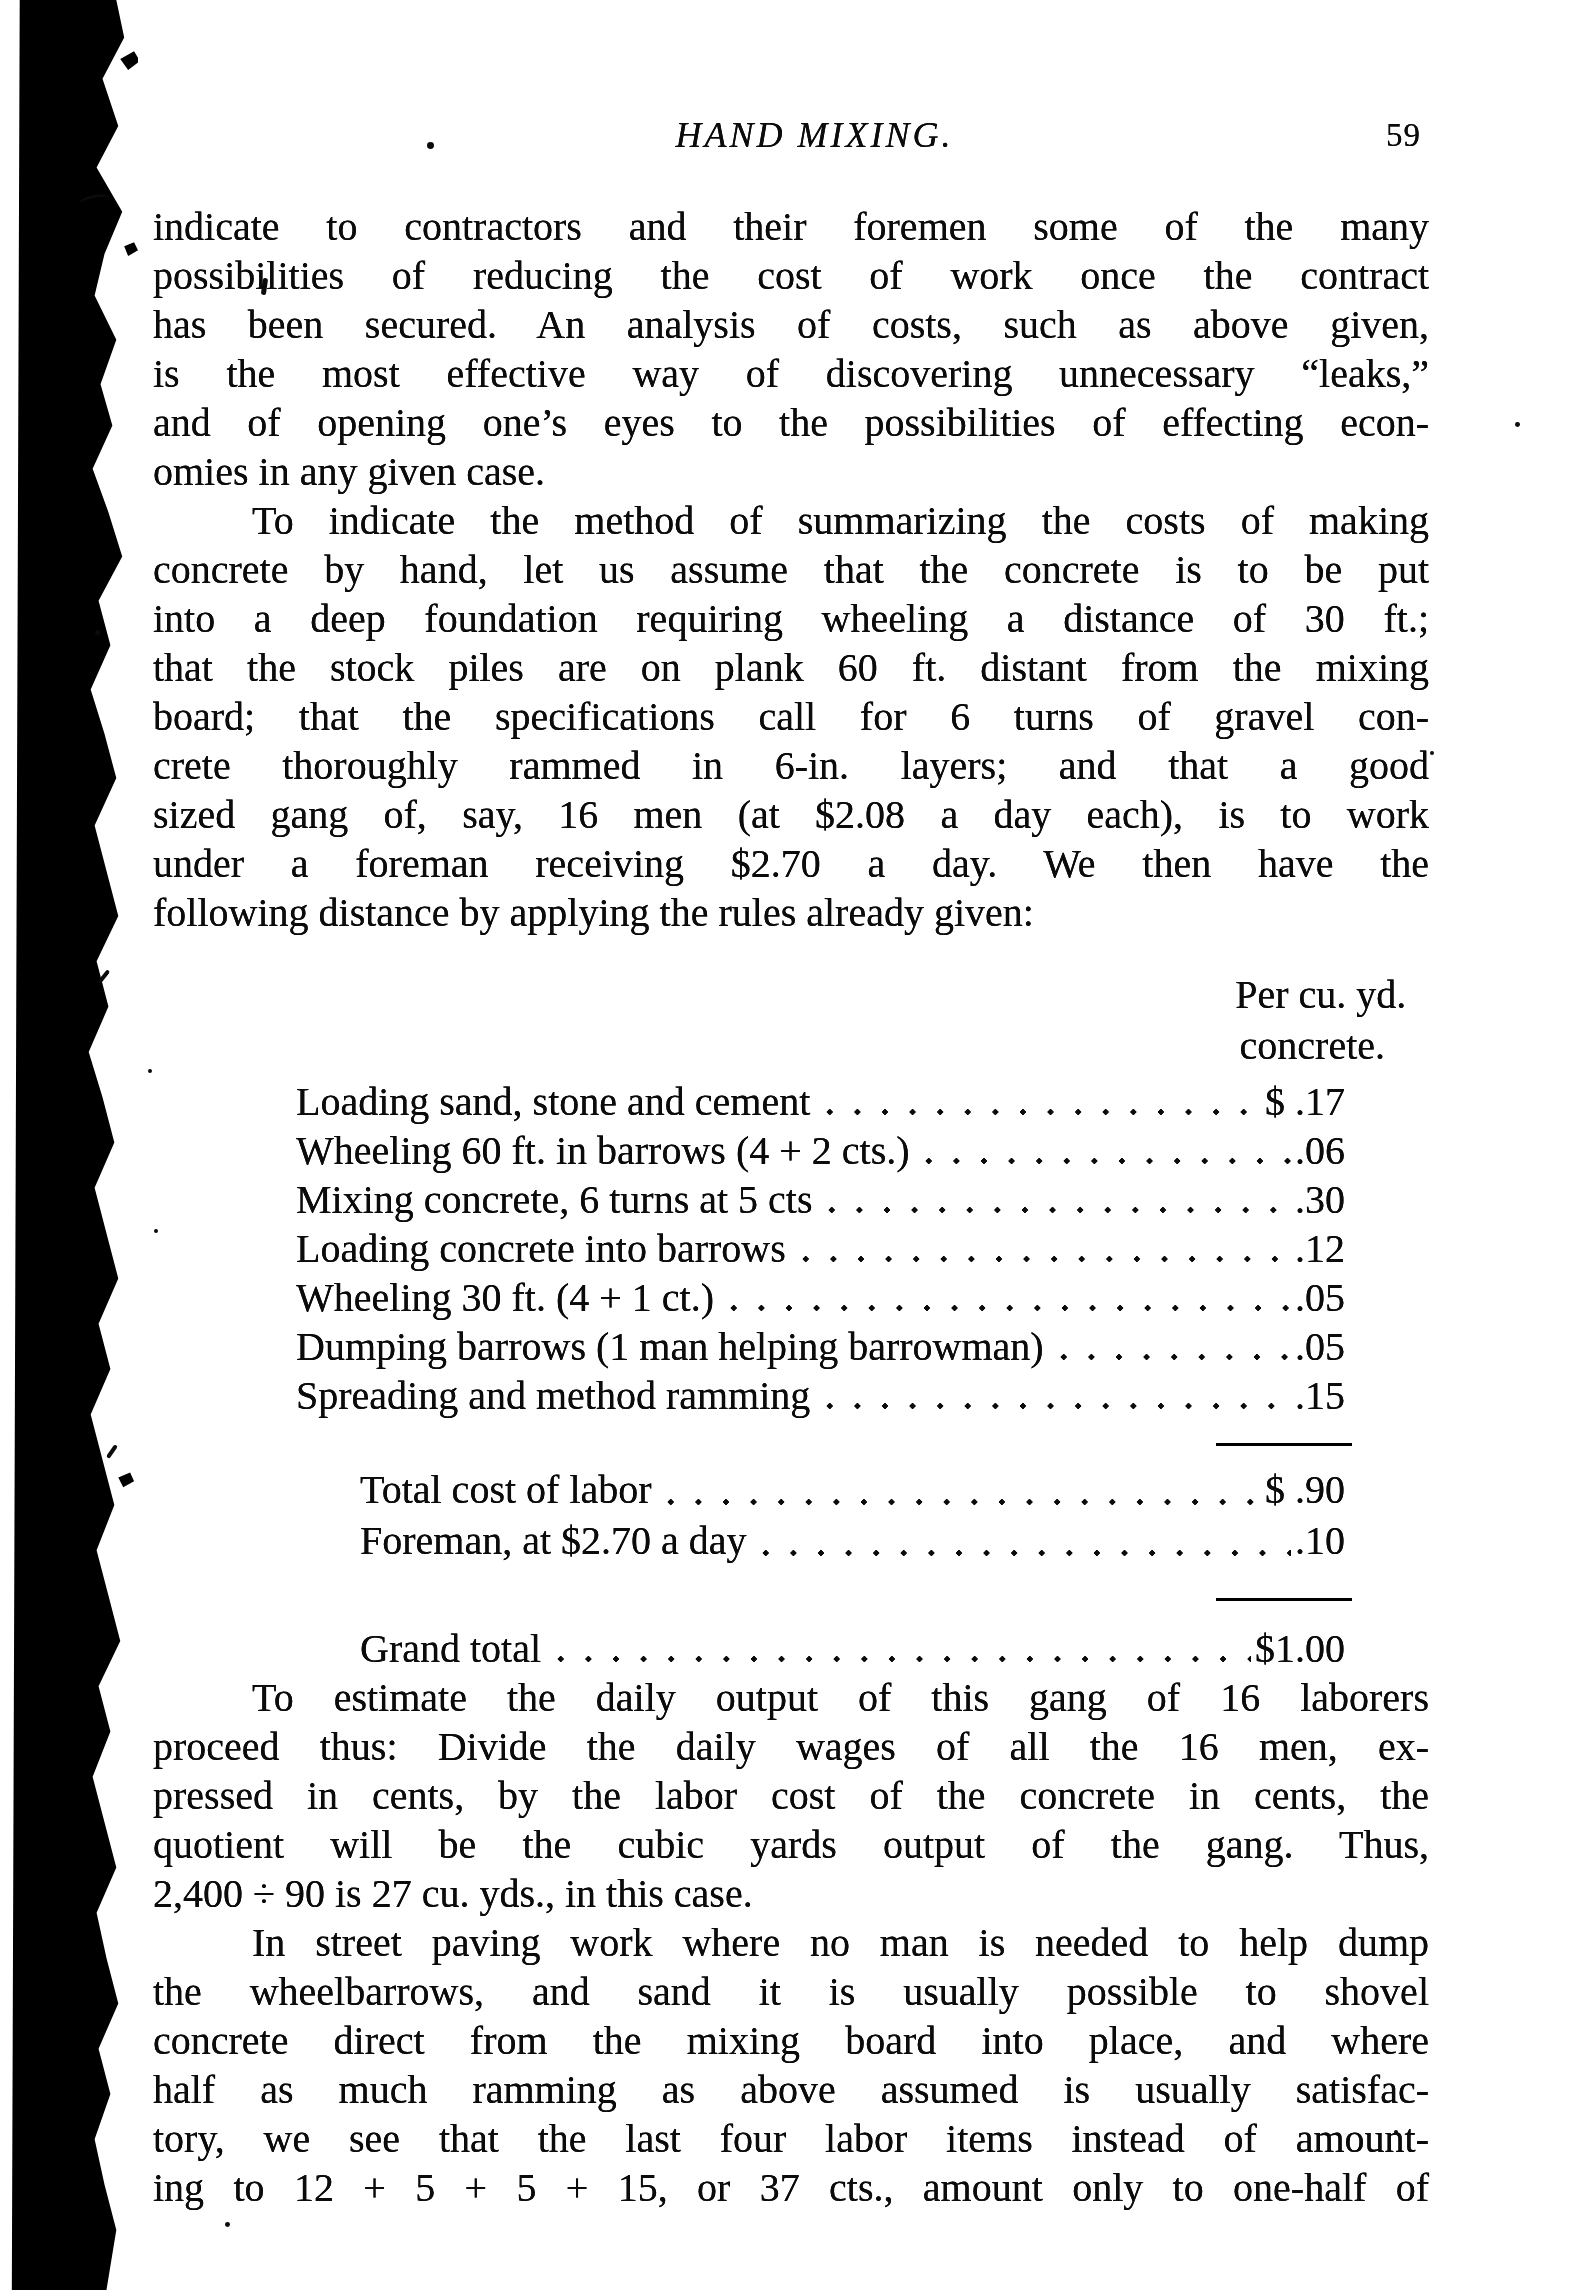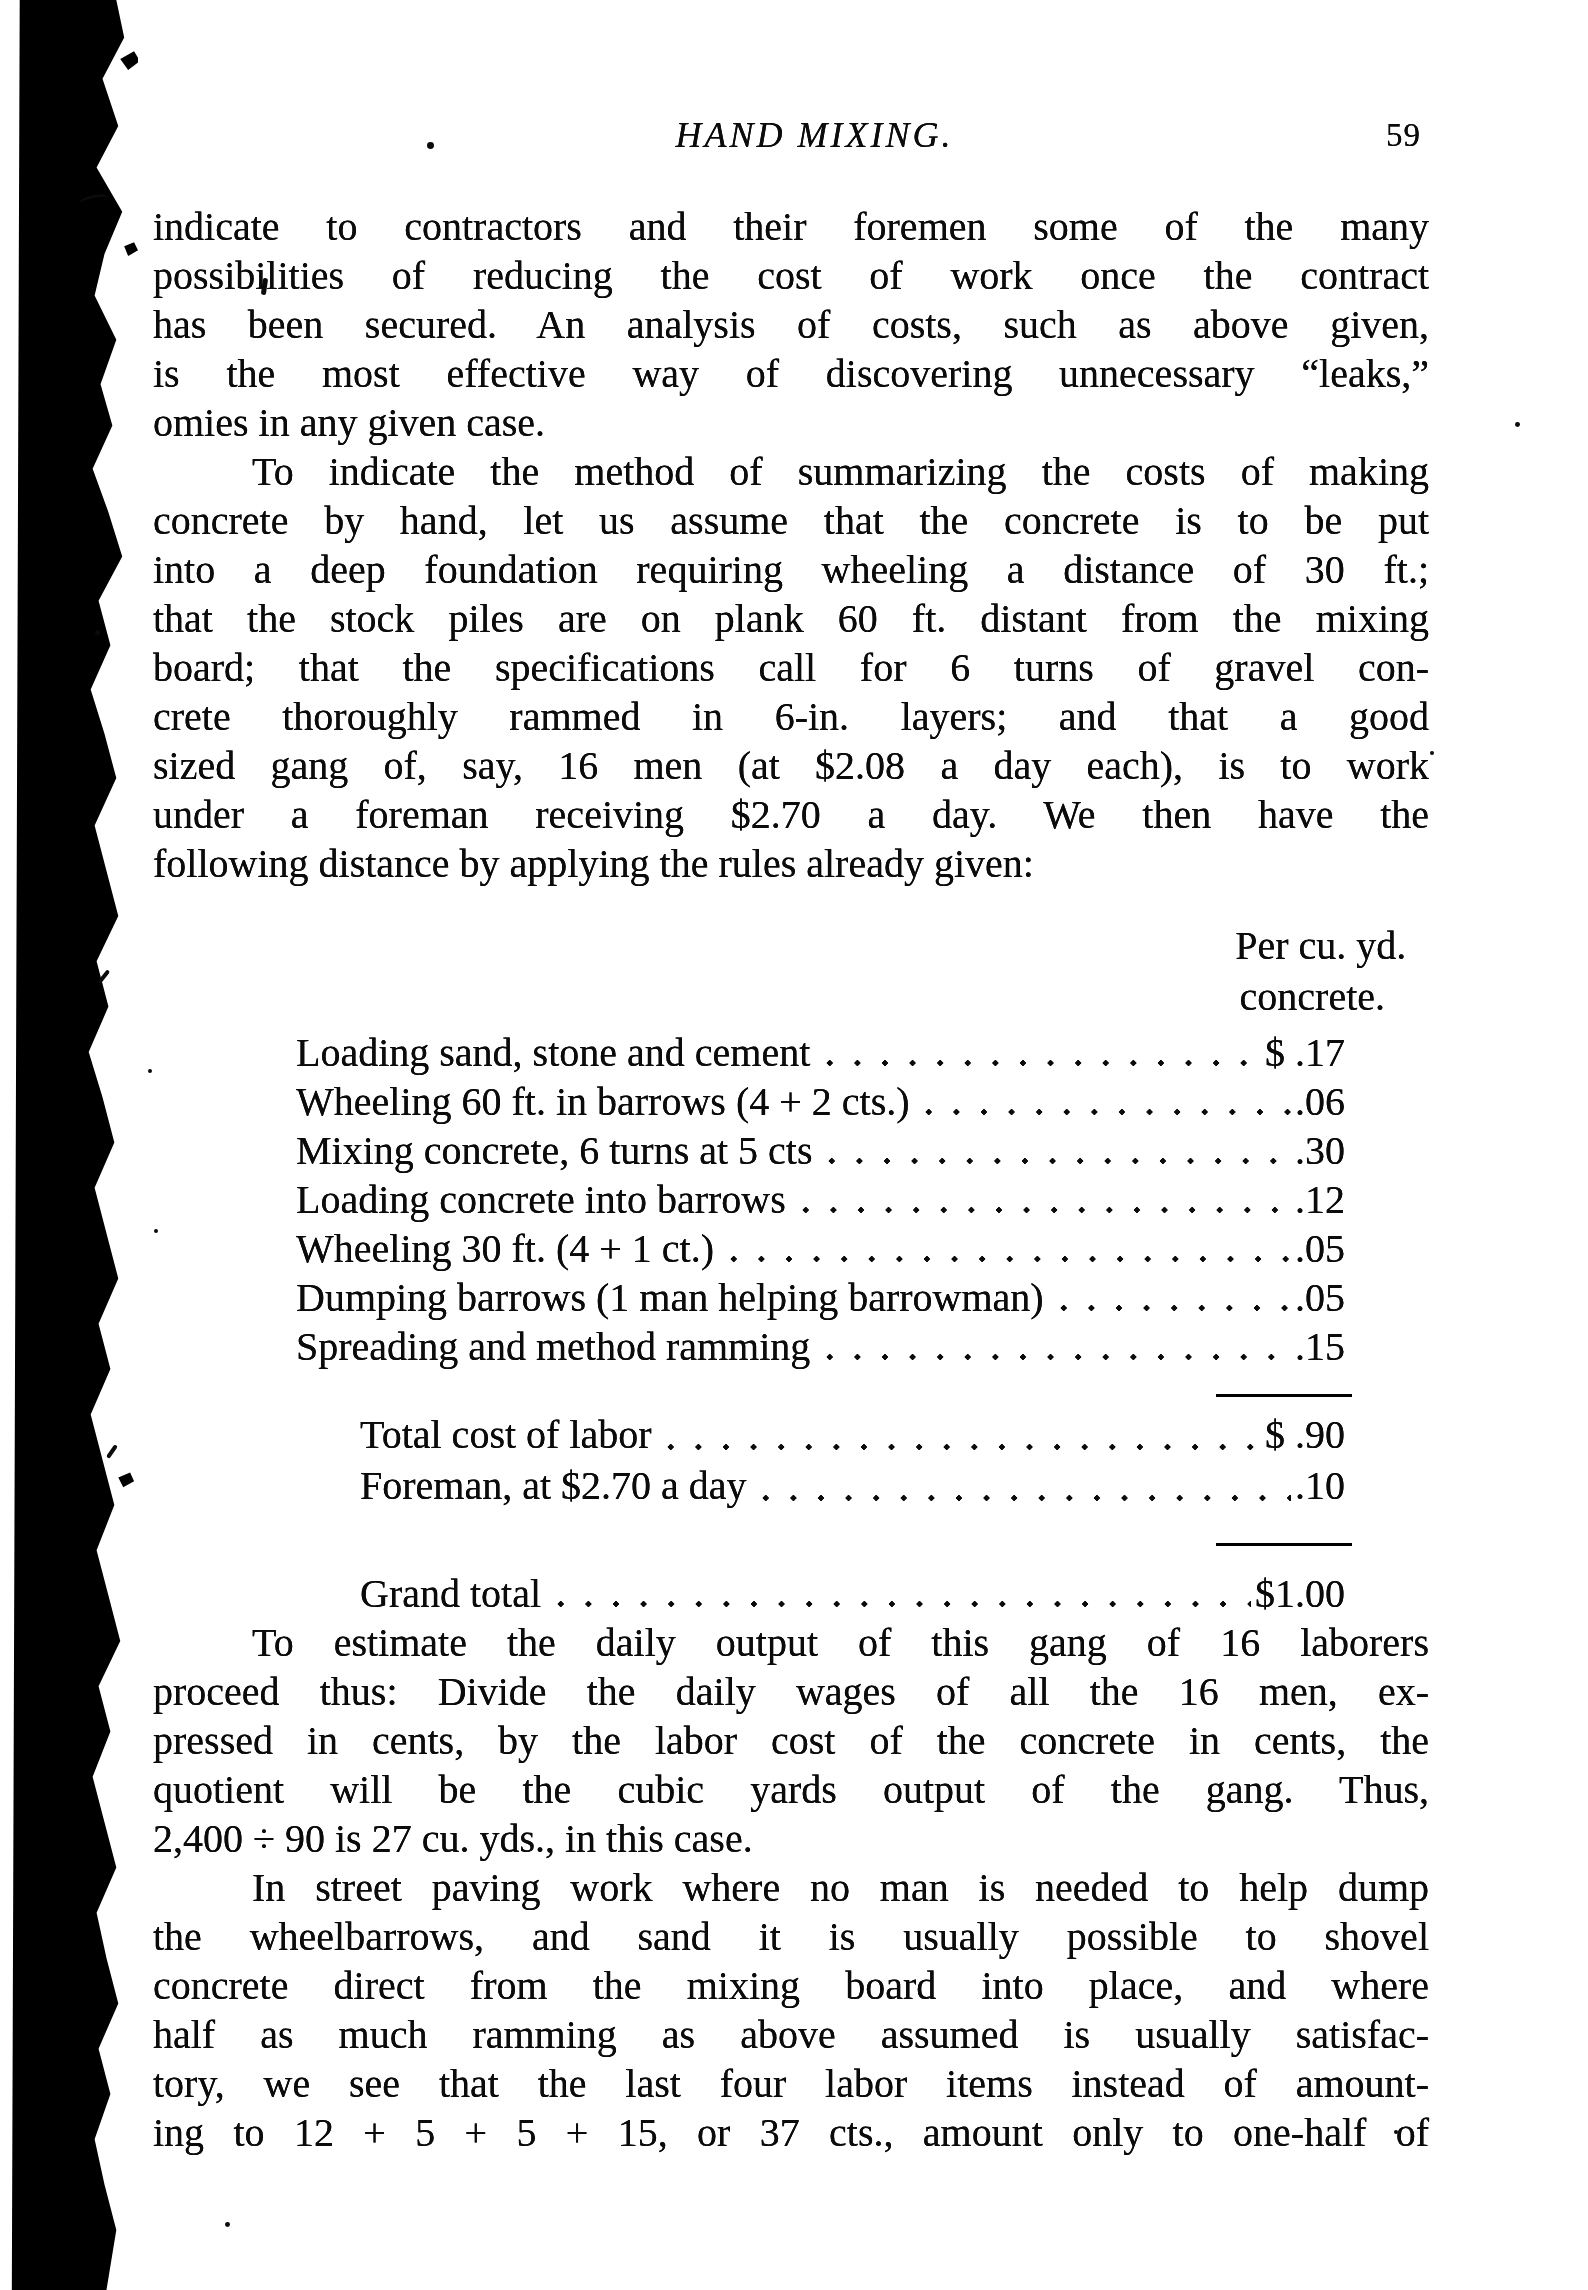--- a/index.html
+++ b/index.html
@@ -58,21 +58,21 @@
   .trow .amt { white-space:pre; }
   .dots {
     flex:1 1 auto; height:7.9px; margin:0 3.9px 9.9px 5.9px;
     background-image:radial-gradient(circle 2.6px at 50% 50%, #0b0b0b 98%, transparent);
     background-size:27.6px 7.9px; background-repeat:repeat-x; background-position:left bottom;
     min-width:19.7px;
   }
   .rule { height:0; border-top:3.9px solid #000; width:136px; margin-left:auto; margin-right:77px; }
   .rule.r1 { margin-top:23.6px; }
   .rule.r2 { margin-top:31.5px; }
-  .cost-totals { margin-top:12px; line-height:51px; }
+  .cost-totals { margin-top:18px; line-height:51px; }
   .cost-totals .trow { line-height:51px; }
   .grand-row { margin-top:23px; display:flex; align-items:flex-end; line-height:49px; padding-right:84px; }
 </style>
 </head>
 <body>
 
 <div class="page">
 
   <svg class="binding" viewBox="0 0 140 2325" preserveAspectRatio="none" aria-hidden="true">
     <path fill="#000000" d="M20,0 L118,0 L126,38 L104,80 L120,128 L98,170 L124,215 L106,258 L96,300 L118,345 L102,390 L114,432 L94,476 L110,520 L124,565 L100,610 L112,655 L92,700 L106,745 L118,790 L96,838 L108,884 L120,930 L98,976 L110,1022 L90,1068 L104,1114 L116,1160 L96,1206 L108,1252 L120,1298 L100,1344 L112,1390 L92,1436 L104,1482 L116,1528 L98,1574 L110,1620 L122,1666 L100,1712 L112,1758 L94,1804 L106,1850 L118,1896 L98,1942 L108,1988 L120,2034 L100,2080 L112,2126 L96,2172 L106,2218 L118,2264 L108,2325 L12,2325 L16,1160 Z"></path>
@@ -97,20 +97,21 @@
     <div class="runhead">
       <span class="title">HAND MIXING.</span>
       <span class="folio">59</span>
     </div>
 
     <div>
       <div class="line">indicate to contractors and their foremen some of the many</div>
       <div class="line">possibilities of reducing the cost of work once the contract</div>
       <div class="line">has been secured.  An analysis of costs, such as above given,</div>
       <div class="line">is the most effective way of discovering unnecessary “leaks,”</div>
+      <div class="line">and of opening one’s eyes to the possibilities of effecting econ-</div>
       <div class="line end">omies in any given case.</div>
     </div>
 
     <div>
       <div class="line ind">To indicate the method of summarizing the costs of making</div>
       <div class="line">concrete by hand, let us assume that the concrete is to be put</div>
       <div class="line">into a deep foundation requiring wheeling a distance of 30 ft.;</div>
       <div class="line">that the stock piles are on plank 60 ft. distant from the mixing</div>
       <div class="line">board; that the specifications call for 6 turns of gravel con-</div>
       <div class="line">crete thoroughly rammed in 6-in. layers; and that a good</div>

